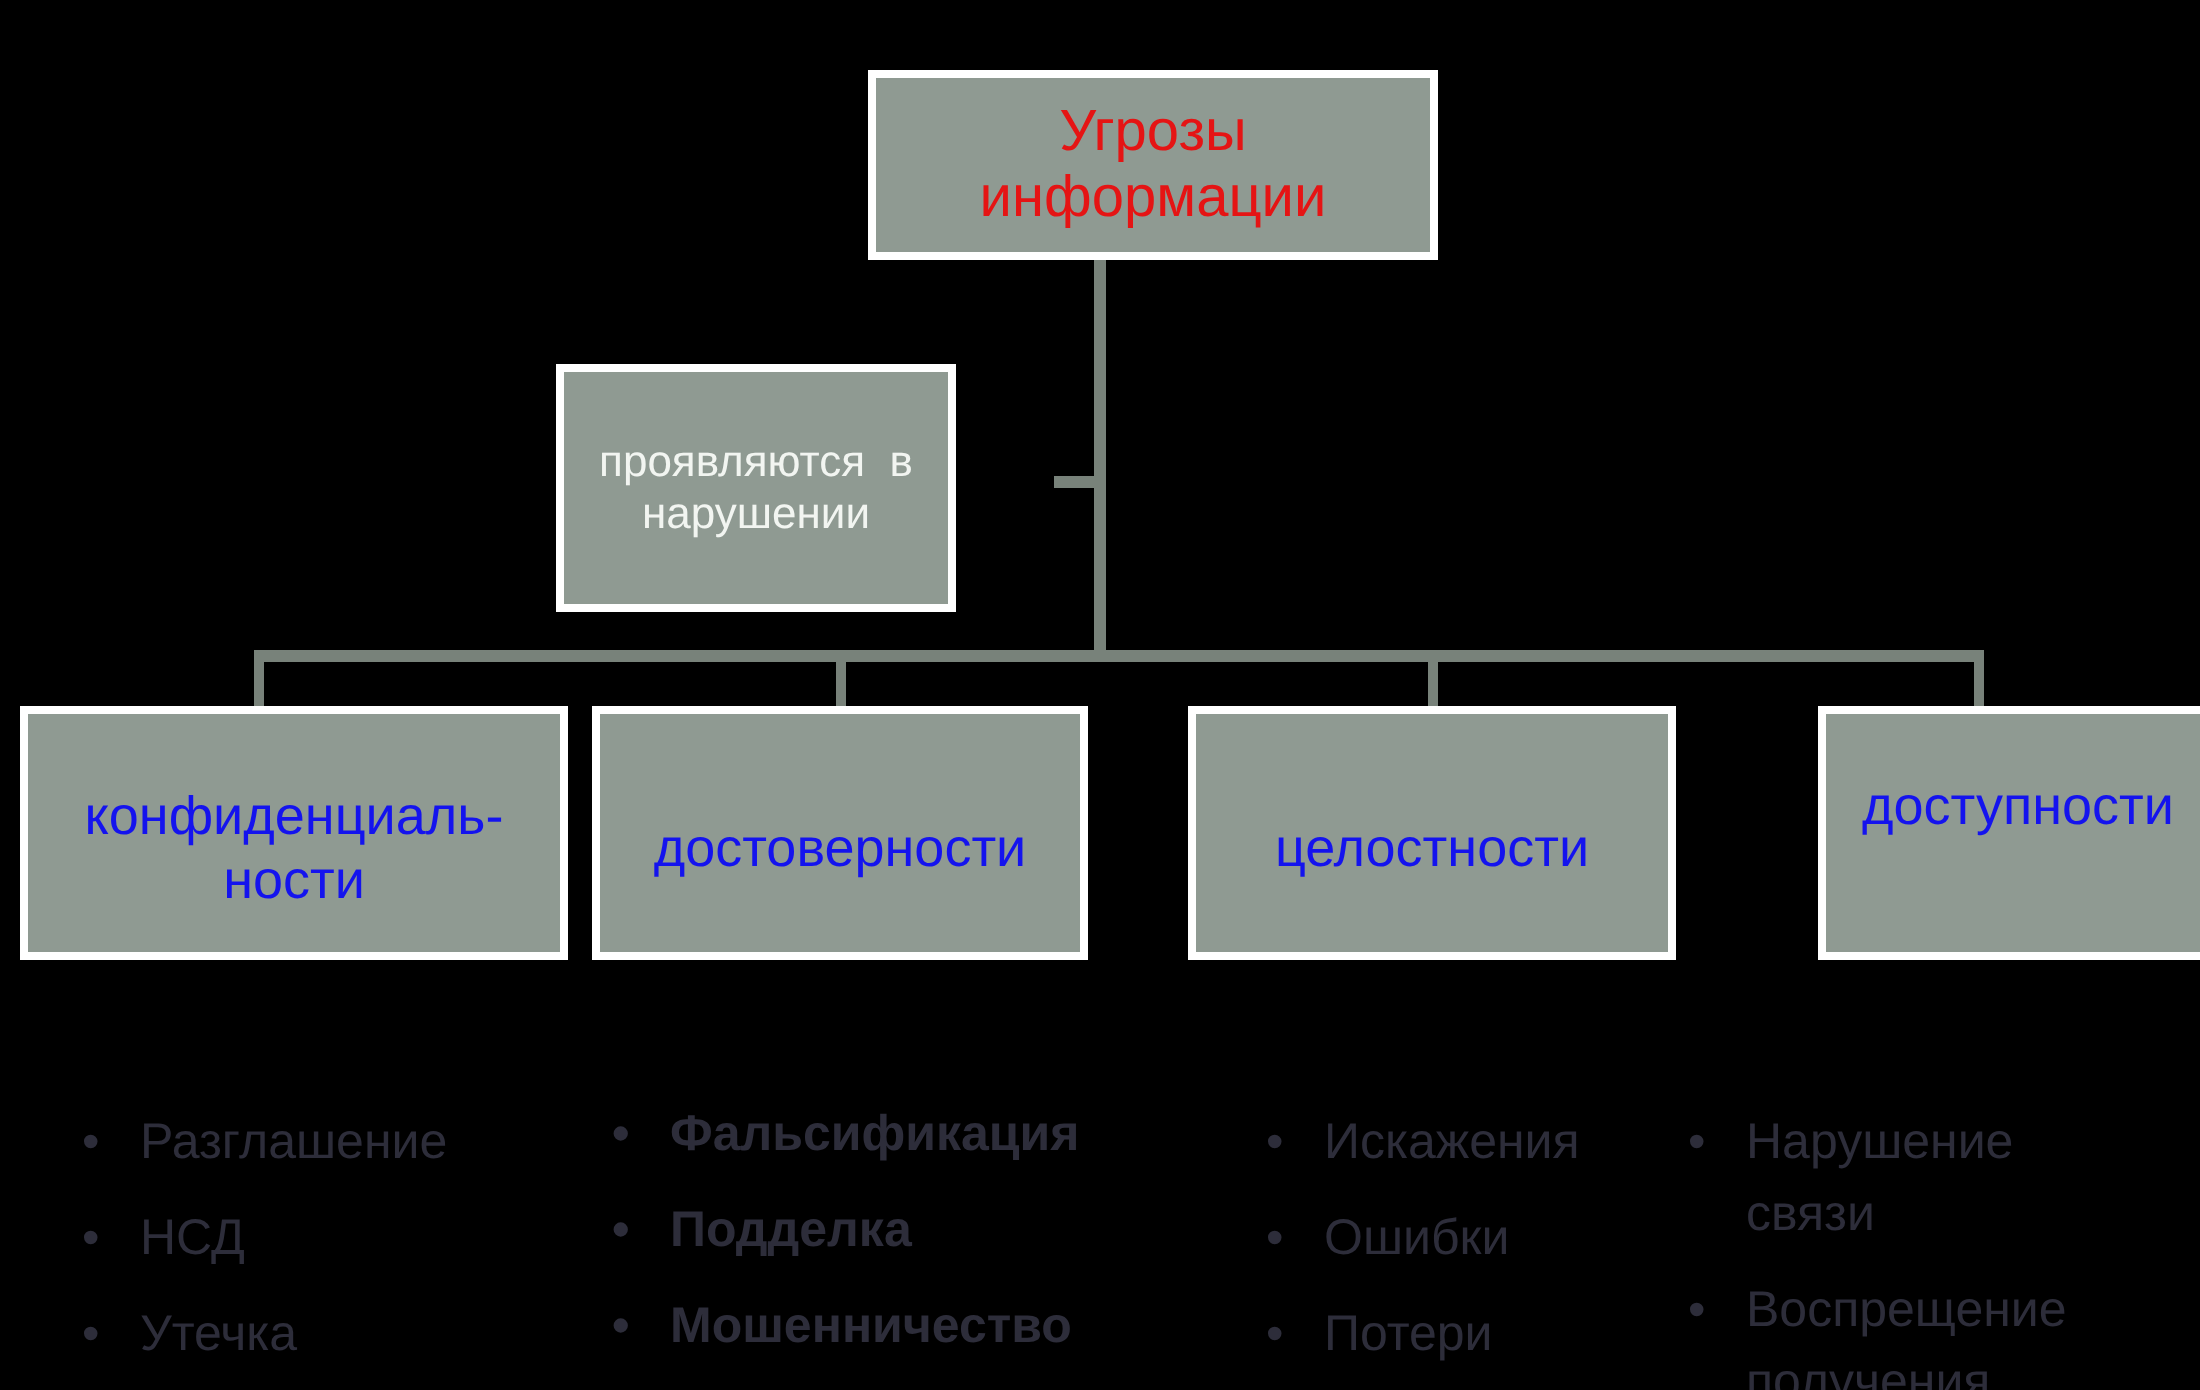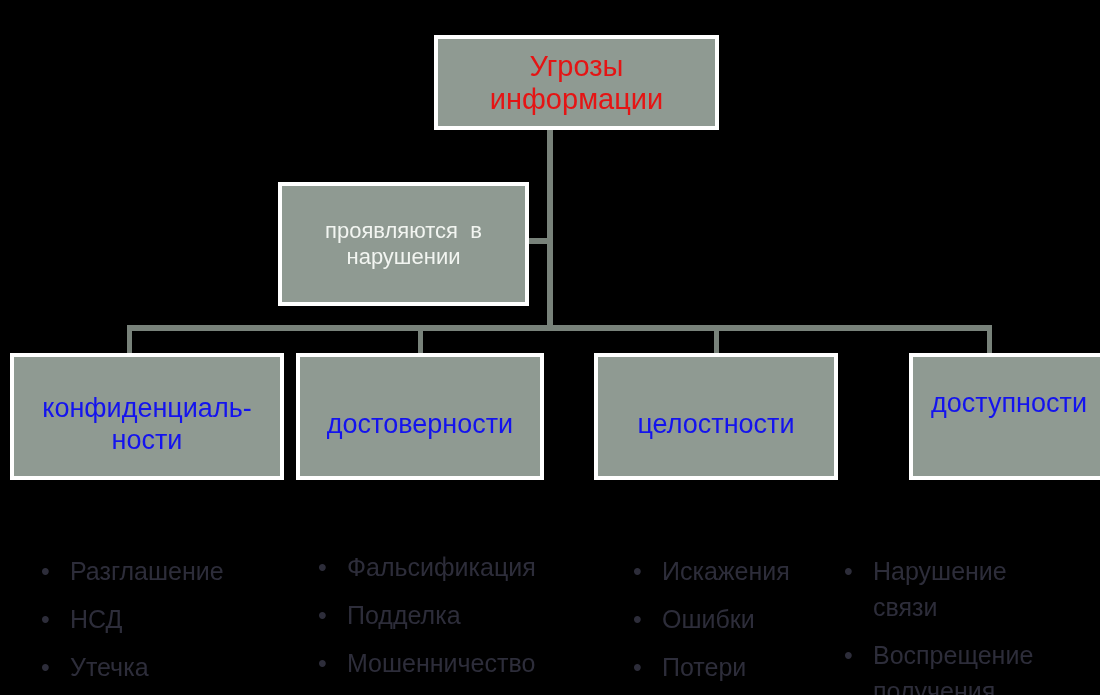--- a/index.html
+++ b/index.html
@@ -36,42 +36,42 @@
     position:absolute;
     background:var(--box-fill);
     border:4px solid var(--box-border);
     box-sizing:border-box;
     display:flex;align-items:center;justify-content:center;
     text-align:center;
   }
   .box .label{white-space:pre-wrap;}
   #box-root{left:408px;top:35px;width:285px;height:95px;margin-left:26px;}
   #box-root .label{color:var(--root-text);font-size:29px;line-height:1.13;}
-  #box-modifier{left:278px;top:182px;width:251px;height:124px;}
+  #box-modifier{left:278px;top:182px;width:200px;height:124px;}
   #box-modifier .label{color:var(--modifier-text);font-size:22px;line-height:1.2;}
   .branch .label{color:var(--branch-text);font-size:27px;line-height:1.15;}
   .branch{padding-top:16px;}
   #box-branch-1{left:10px;top:353px;width:274px;height:127px;}
   #box-branch-2{left:296px;top:353px;width:248px;height:127px;}
   #box-branch-3{left:594px;top:353px;width:244px;height:127px;}
   #box-branch-4{left:889px;top:353px;width:200px;height:127px;padding-top:0;padding-bottom:26px;margin-left:20px;}
   ul.blist{
     position:absolute;
     list-style:none;margin:0;padding:0;
     color:var(--list-text);
     font-size:25px;line-height:36px;
   }
   ul.blist li{position:relative;padding-left:31px;margin-top:12px;}
   ul.blist li::before{
     content:"\2022";
     position:absolute;left:2px;top:0;
     color:var(--list-text);
   }
   #list-1{left:39px;top:541px;width:240px;}
-  #list-2{left:316px;top:537px;width:285px;}
+  #list-2{left:304px;top:537px;width:285px;font-weight:bold;}
   #list-3{left:631px;top:541px;width:220px;}
   #list-4{left:842px;top:541px;width:188px;}
 </style>
 </head>
 <body>
 
 <div class="canvas">
 
   <div class="conn" id="conn-main-v"></div>
   <div class="conn" id="conn-h"></div>

